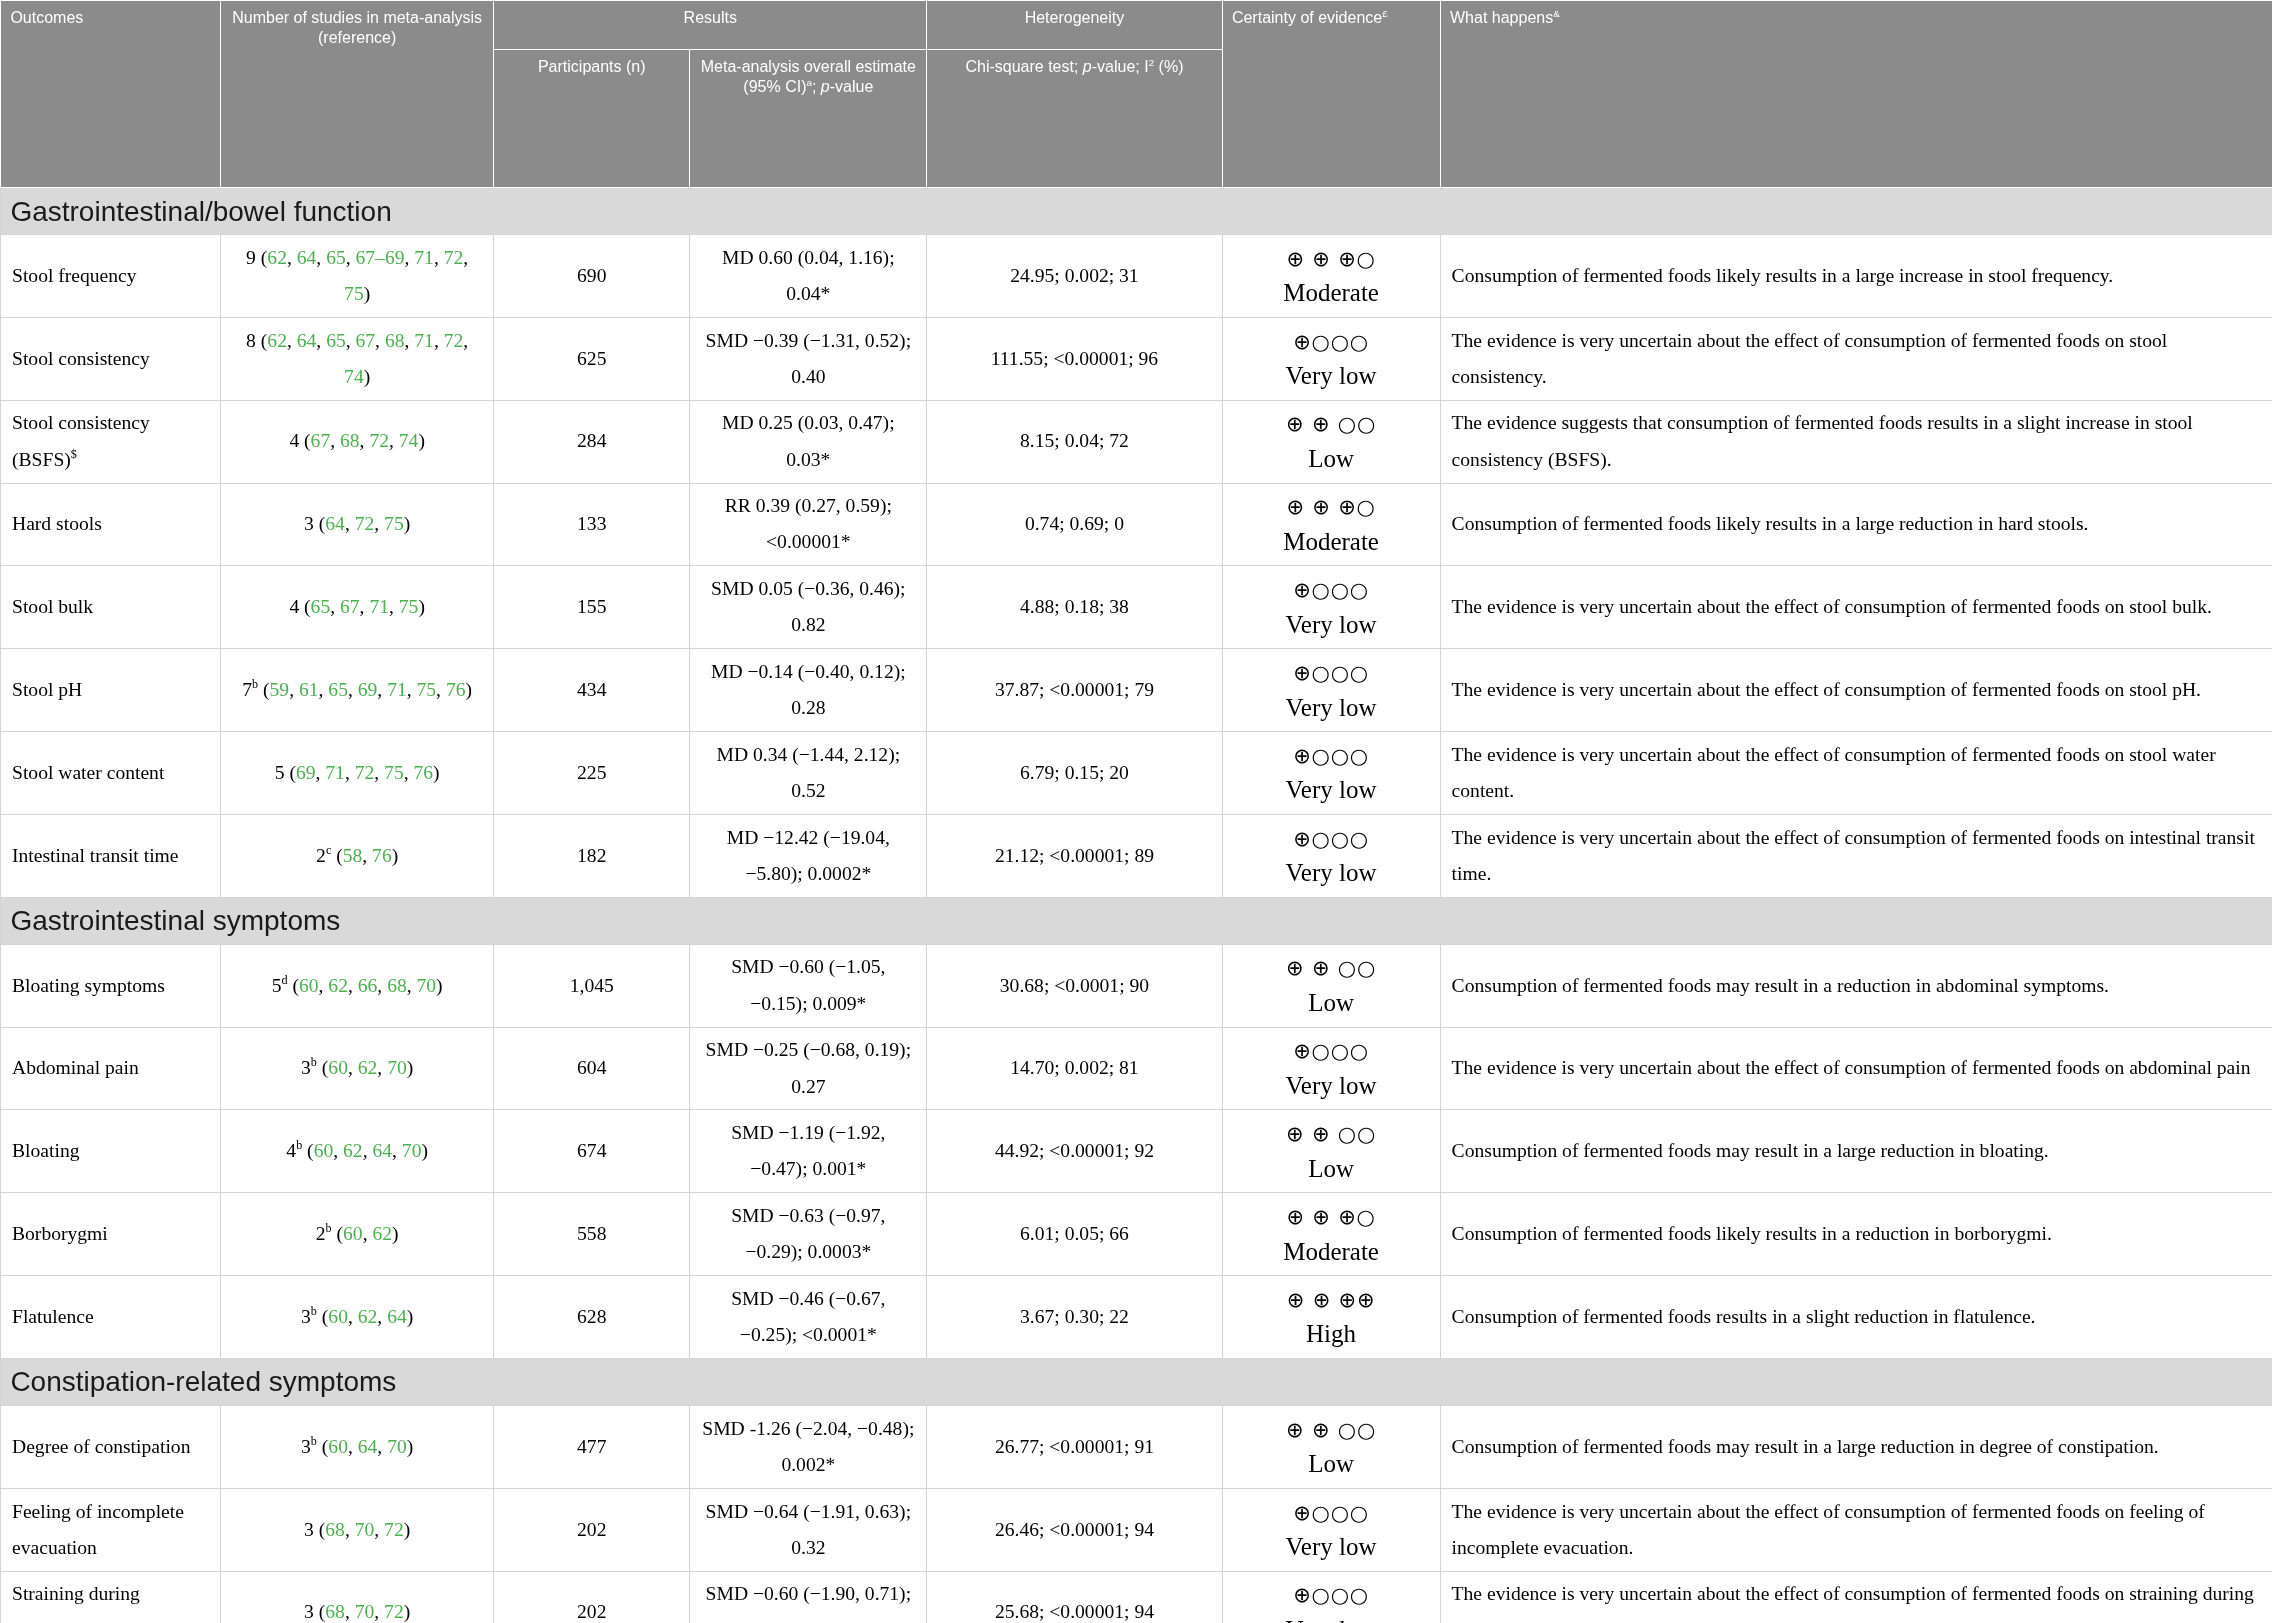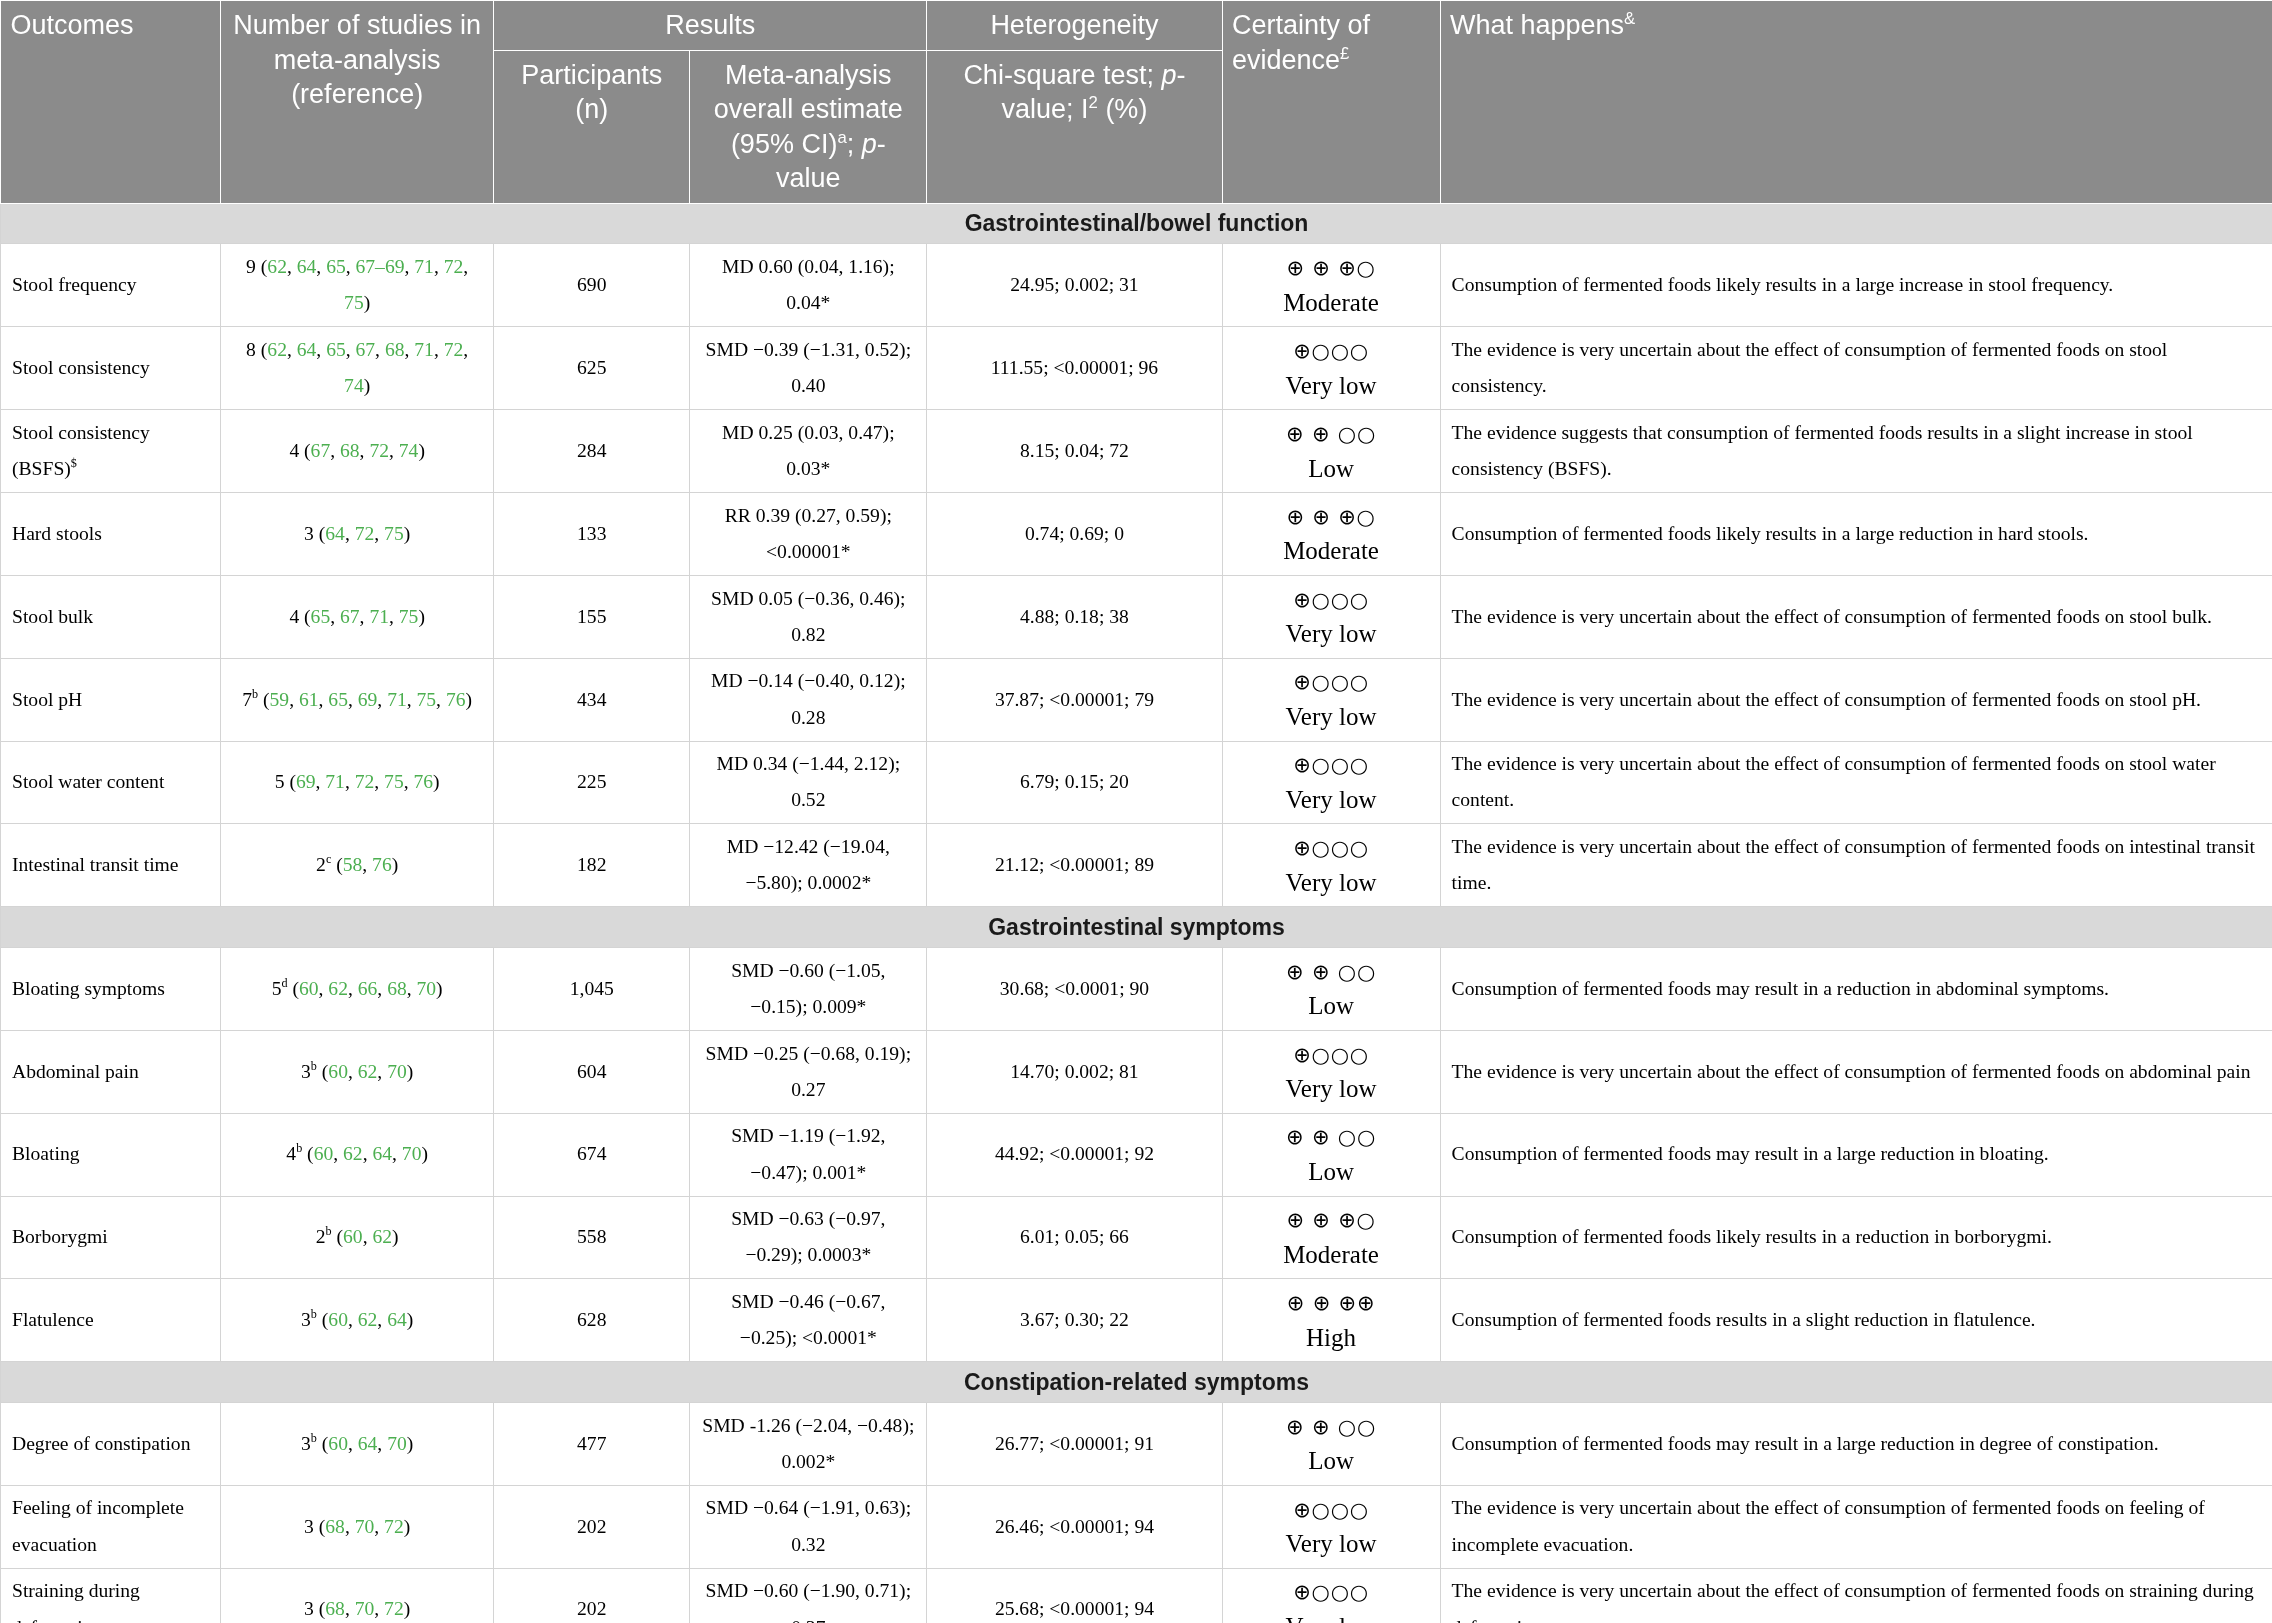--- a/index.html
+++ b/index.html
@@ -12,21 +12,21 @@
   table {
     width: 2273px;
     border-collapse: collapse;
     table-layout: fixed;
   }
   thead th {
     background: var(--header-bg, #8b8b8b);
     color: var(--header-text, #ffffff);
     font-family: "Liberation Sans", "DejaVu Sans", sans-serif;
     font-weight: 400;
-    font-size: 27px;
+    font-size: 16px;
     line-height: 1.28;
     padding: 7px 9.4px;
     border: 1.6px solid #ffffff;
     vertical-align: top;
     text-align: center;
     margin-left: 32px;
   }
   thead th.left { text-align: left; }
   thead tr.r1 th { height: 49px; }
   thead tr.r2 th { height: 138px; }
@@ -37,26 +37,25 @@
     line-height: 1.85;
     padding: 4.7px 11px;
     vertical-align: middle;
     text-align: center;
     background: #ffffff;
   }
   tbody td.outcome, tbody td.what { text-align: left; }
   tr.section-row td {
     background: var(--section-bg, #d9d9d9);
     font-family: "Liberation Sans", "DejaVu Sans", sans-serif;
-    font-size: 23px;
+    font-size: 28px;
     color: #1a1a1a;
-    text-align: center;
+    text-align: left;
     padding: 5.5px 9.4px;
     line-height: 1.25;
-    font-weight: bold;
   }
   .ref { color: var(--green, #4caf50); }
   sup { font-size: 0.62em; line-height: 0; }
   .cert-symbols {
     font-family: "DejaVu Sans", sans-serif;
     font-size: 21px;
     letter-spacing: 0.8px;
     line-height: 1.65;
     white-space: nowrap;
   }

